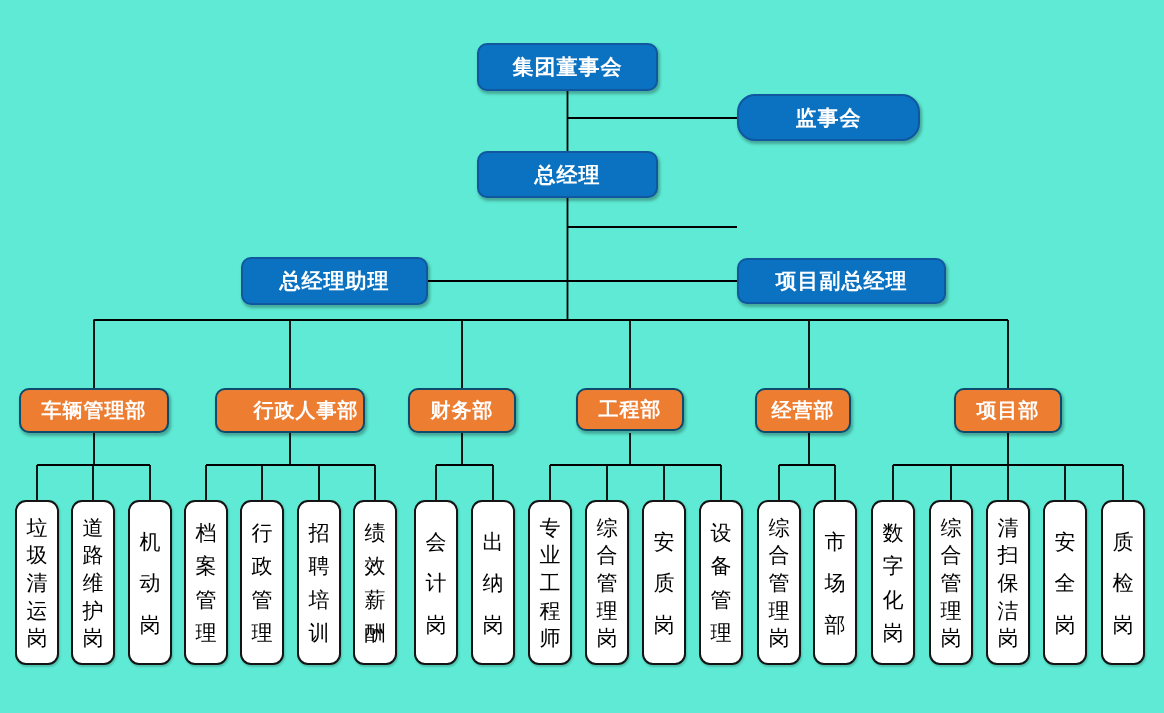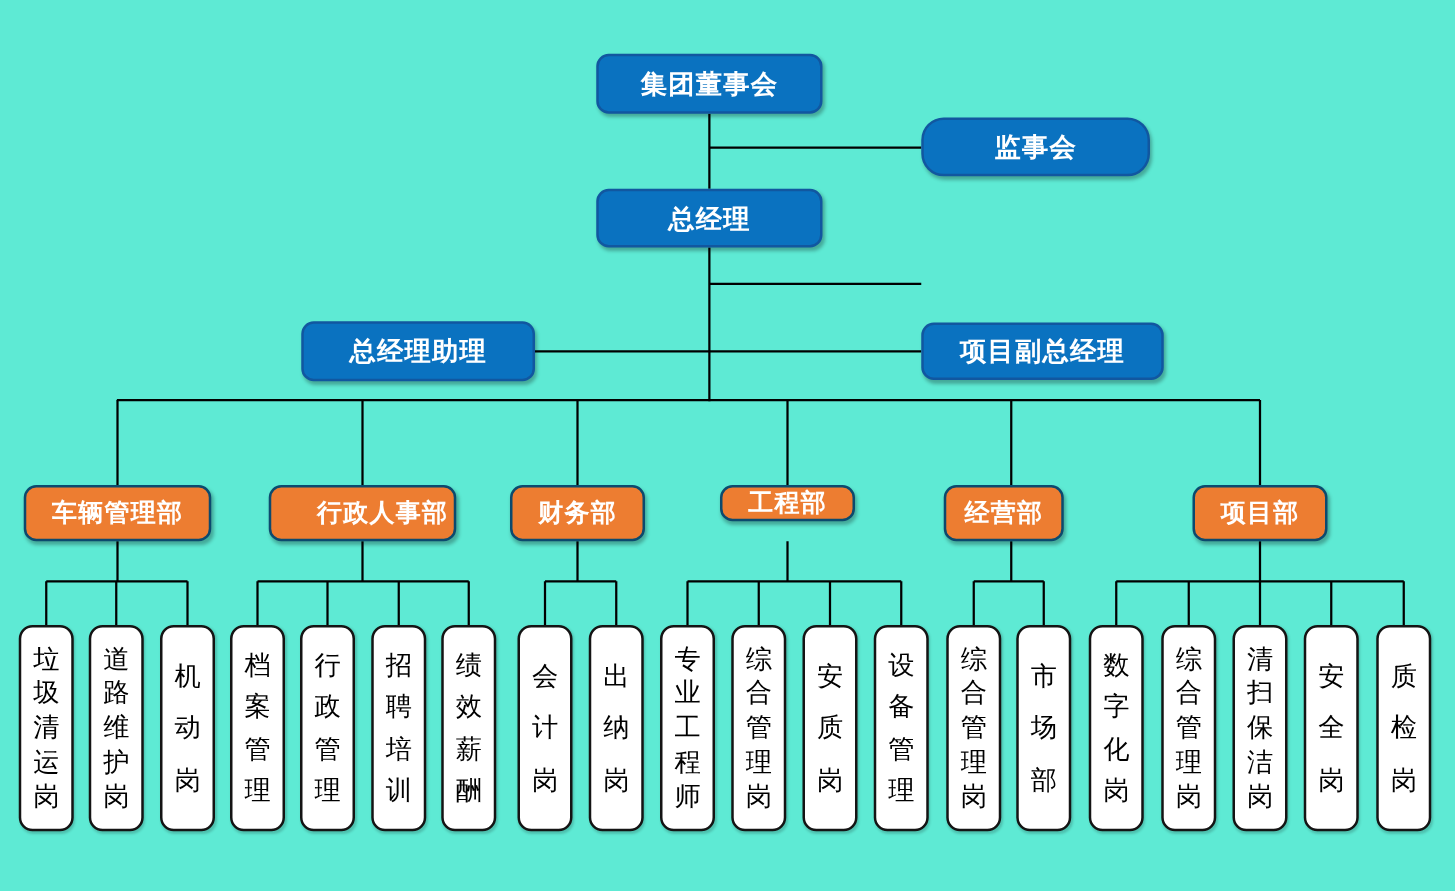--- a/index.html
+++ b/index.html
@@ -96,26 +96,26 @@
 
   <div class="node exec" style="left:477px;top:43px;width:181px;height:48px;">集团董事会</div>
 
   <div class="node exec" style="left:737px;top:94px;width:183px;height:47px;border-radius:18px;">监事会</div>
 
   <div class="node exec" style="left:477px;top:151px;width:181px;height:47px;">总经理</div>
 
 
   <div class="node exec" style="left:241px;top:257px;width:187px;height:48px;">总经理助理</div>
 
-  <div class="node exec" style="left:737px;top:258px;width:194px;height:46px;">项目副总经理</div>
+  <div class="node exec" style="left:737px;top:258px;width:209px;height:46px;">项目副总经理</div>
 
   <div class="node dept" style="left:19px;top:388px;width:150px;height:45px;">车辆管理部</div>
   <div class="node dept" style="left:215px;top:388px;width:150px;height:45px;padding-left:32px;">行政人事部</div>
   <div class="node dept" style="left:408px;top:388px;width:108px;height:45px;">财务部</div>
-  <div class="node dept" style="left:576px;top:388px;width:108px;height:29px;">工程部</div>
+  <div class="node dept" style="left:576px;top:388px;width:108px;height:43px;">工程部</div>
   <div class="node dept" style="left:755px;top:388px;width:96px;height:45px;">经营部</div>
   <div class="node dept" style="left:954px;top:388px;width:108px;height:45px;">项目部</div>
 
   <div class="node leaf vtext" style="left:15px;">
       <span>垃</span>
       <span>圾</span>
       <span>清</span>
       <span>运</span>
       <span>岗</span>
     </div>

